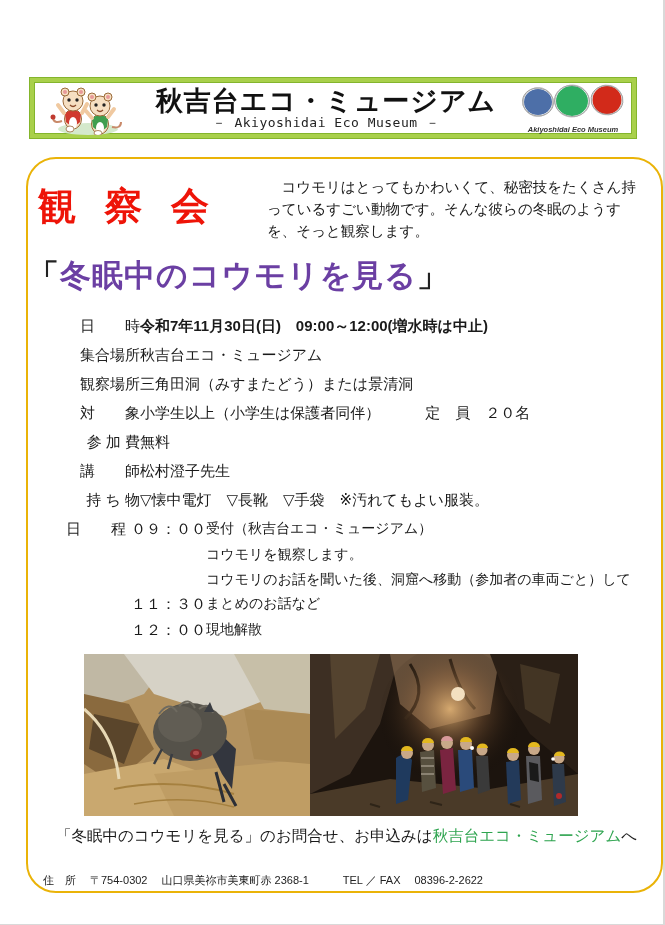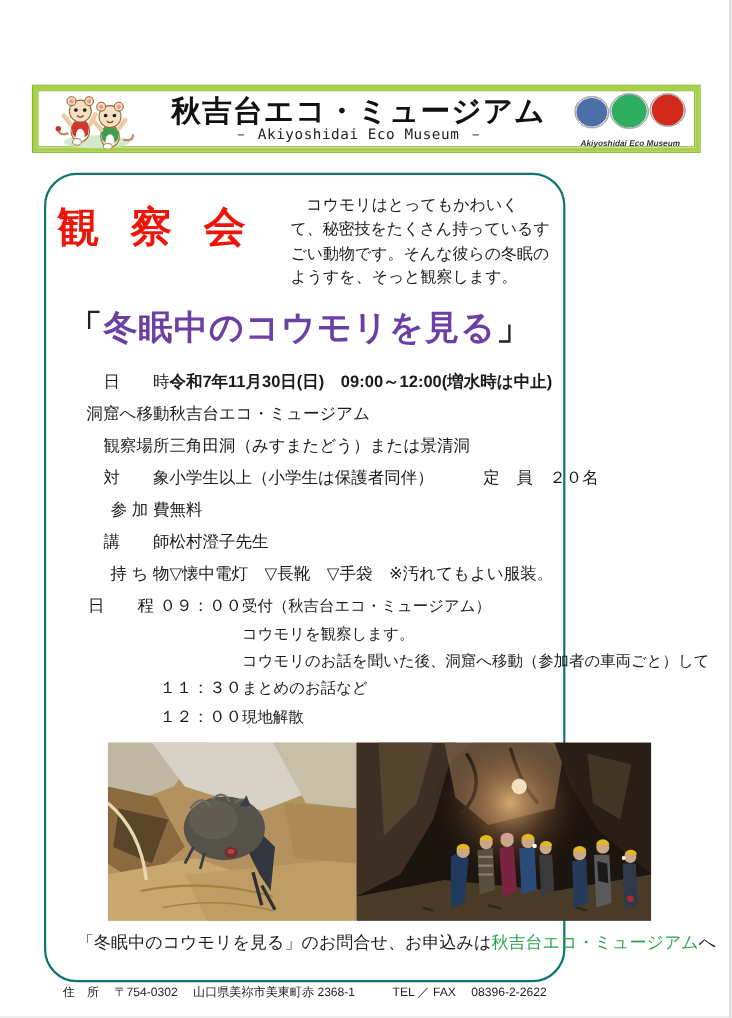--- a/index.html
+++ b/index.html
@@ -15,30 +15,30 @@
     background:#fff;display:flex;align-items:center;padding:0 4px 0 6px;
   }
   .mascot-wrap{width:94px;height:54px;flex:0 0 auto;}
   .header-center{flex:1;text-align:center;line-height:1.05;}
   .header-title{font-size:27px;font-weight:700;letter-spacing:1px;color:#111;}
   .header-subtitle{font-size:13px;font-family:"DejaVu Sans Mono","Liberation Mono",monospace;color:#222;margin-top:1px;letter-spacing:0.5px;}
   .header-logo{width:110px;flex:0 0 auto;text-align:center;}
   .logo-caption{font-size:7.5px;font-weight:700;color:#333;margin-top:-3px;white-space:nowrap;font-style:italic;}
   
   .main-box{
-    position:absolute;left:40px;top:157px;width:474px;height:736px;
-    border:2px solid #0f766e;border-radius:30px;background:#fff;box-sizing:border-box;
+    position:absolute;left:26px;top:157px;width:637px;height:736px;
+    border:2px solid #eab308;border-radius:30px;background:#fff;box-sizing:border-box;
   }
   .top-row{display:flex;padding:18px 8px 0 10px;}
   .section-title{
     color:#ee1408;font-size:38px;font-weight:800;letter-spacing:9px;
     white-space:nowrap;width:212px;flex:0 0 auto;padding-top:4px;
   }
   .intro{width:382px;font-size:14.5px;line-height:1.5;margin-left:auto;margin-right:4px;}
-  .event-title{margin:13px 0 0 20px;font-size:31px;font-weight:800;letter-spacing:1px;white-space:nowrap;}
+  .event-title{margin:13px 0 0 0;font-size:31px;font-weight:800;letter-spacing:1px;white-space:nowrap;}
   .event-title .bracket{color:#222;}
   .event-title .purple{color:#6b3fa3;}
   
   .details{margin:20px 0 0 35px;font-size:15px;text-align:right;}
   .detail-row{display:flex;margin-bottom:11px;line-height:1.2;}
   .detail-label{width:77px;flex:0 0 auto;color:#222;}
   .detail-value{white-space:nowrap;}
   .detail-row.bold .detail-value{font-weight:700;}
   .schedule{margin-top:2px;}
   .schedule-row{display:flex;margin-bottom:7px;line-height:1.25;}
@@ -125,21 +125,21 @@
   <div class="event-title">
     <span class="bracket">「</span><span class="purple">冬眠中のコウモリを見る</span><span class="bracket">」</span>
   </div>
 
   <div class="details">
     <div class="detail-row bold">
       <span class="detail-label">日　　時</span>
       <span class="detail-value">令和7年11月30日(日)　09:00～12:00(増水時は中止)</span>
     </div>
     <div class="detail-row">
-      <span class="detail-label">洞窟へ移動</span>
+      <span class="detail-label">集合場所</span>
       <span class="detail-value">秋吉台エコ・ミュージアム</span>
     </div>
     <div class="detail-row">
       <span class="detail-label">観察場所</span>
       <span class="detail-value">三角田洞（みすまたどう）または景清洞</span>
     </div>
     <div class="detail-row">
       <span class="detail-label">対　　象</span>
       <span class="detail-value">小学生以上（小学生は保護者同伴）　　　定　員　２０名</span>
     </div>

